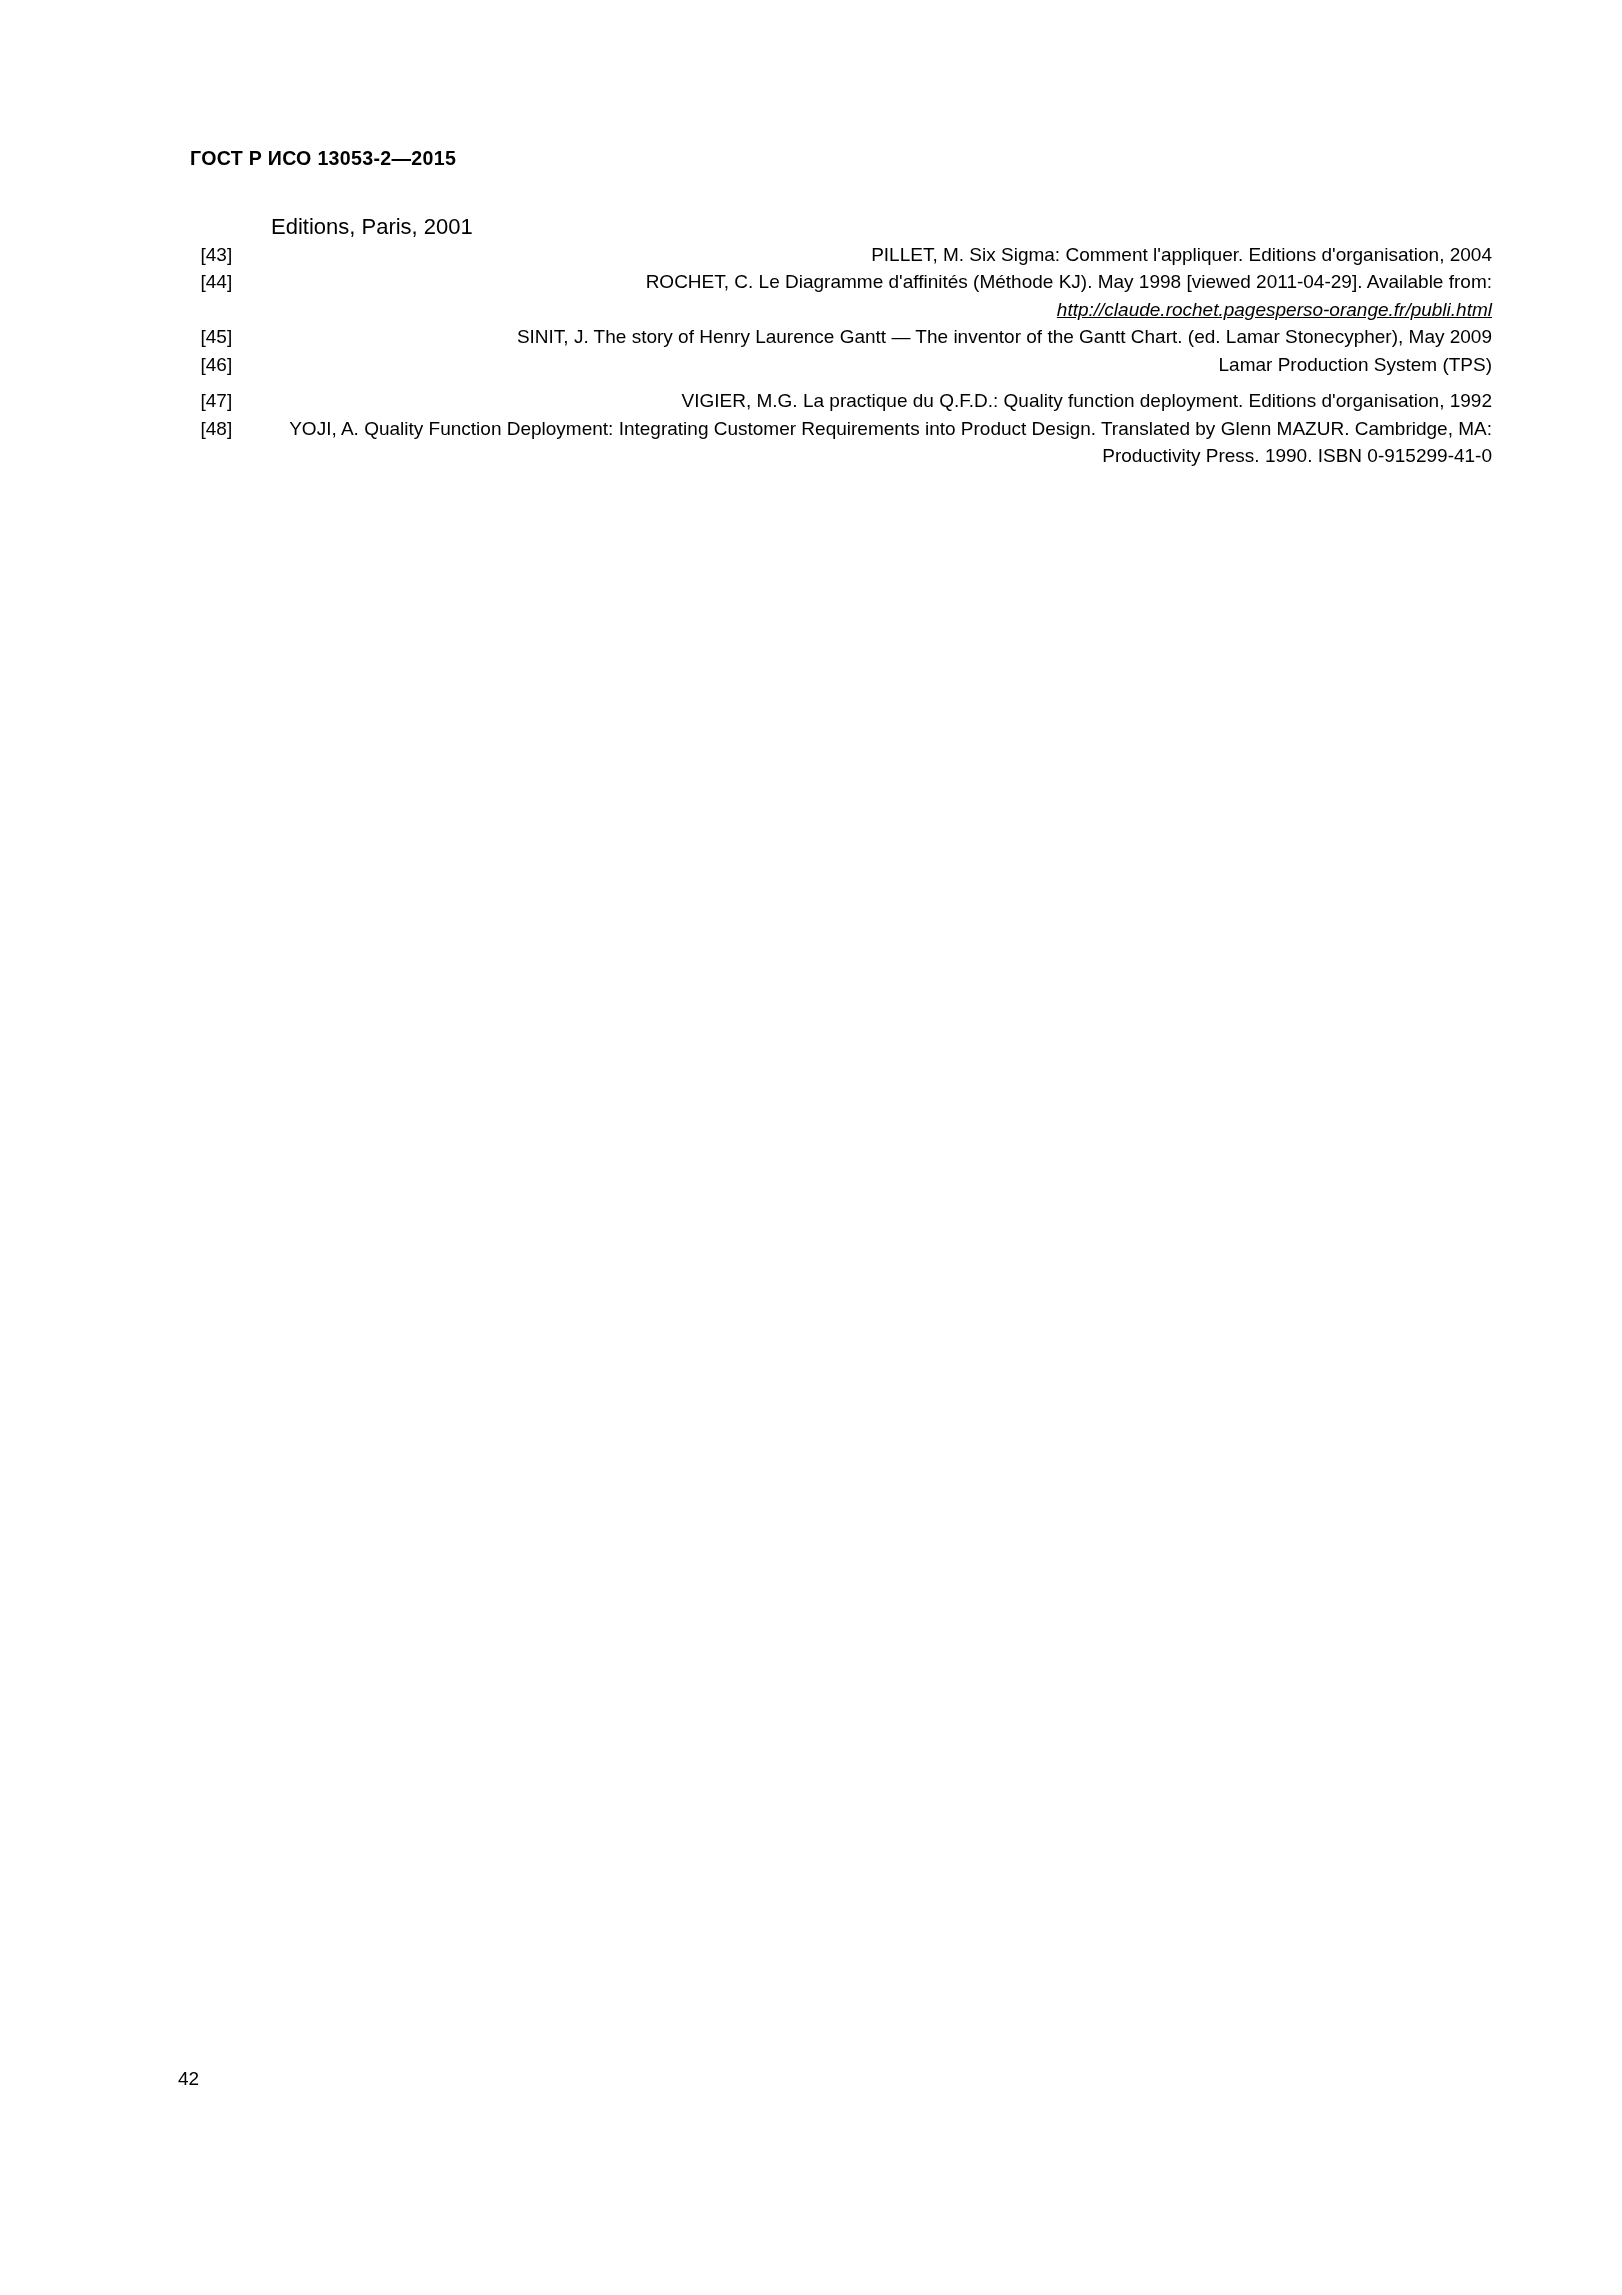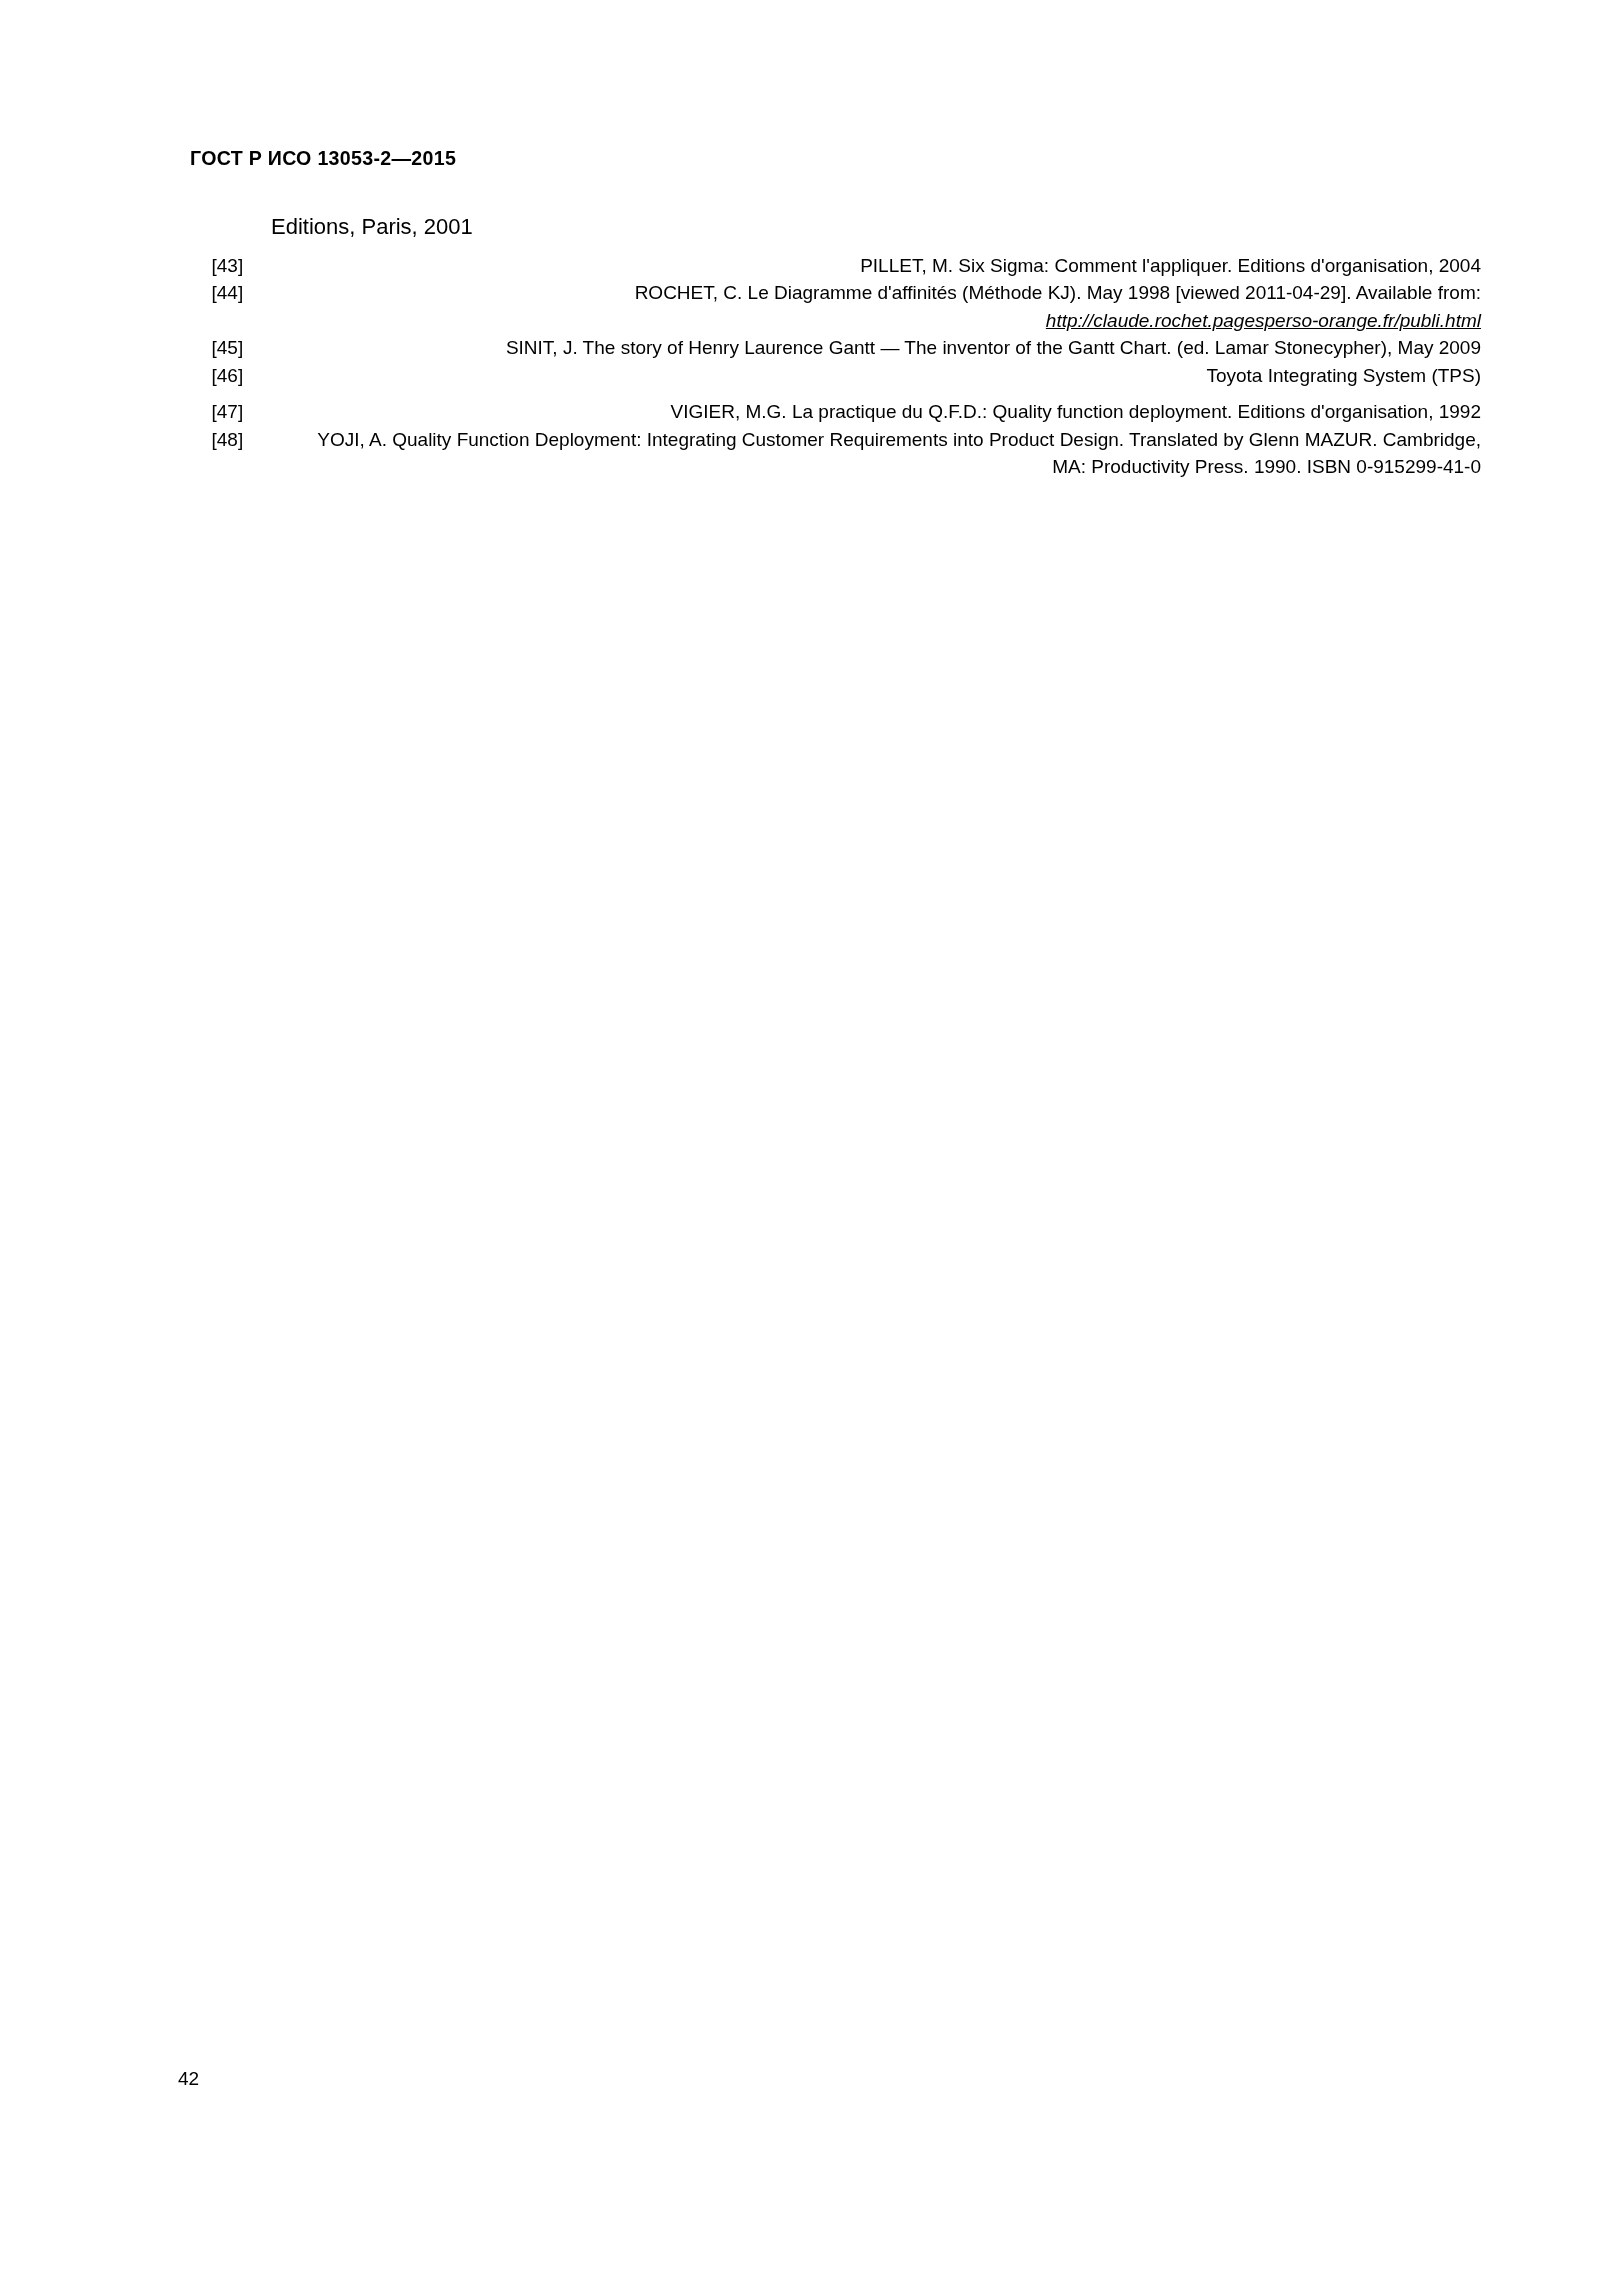--- a/index.html
+++ b/index.html
@@ -30,21 +30,21 @@
     left: 190px;
     top: 213px;
     width: 1302px;
   }
   .cont-line {
     font-size: 22px;
     line-height: 27.5px;
     padding-left: 81px;
   }
   .ref-list {
-    margin: 11px;
+    margin: 0;
     padding: 0;
     list-style: none;
   }
   .ref-item {
     display: flex;
     align-items: flex-start;
     font-size: 19px;
     line-height: 27.5px;
   }
   .ref-num {
@@ -99,21 +99,21 @@
         </span>
       </li>
 
       <li class="ref-item">
         <span class="ref-num">[45]</span>
         <span class="ref-text">SINIT, J. The story of Henry Laurence Gantt — The inventor of the Gantt Chart. (ed. Lamar Stonecypher), May 2009</span>
       </li>
 
       <li class="ref-item">
         <span class="ref-num">[46]</span>
-        <span class="ref-text">Toyota Integrating System (TPS)</span>
+        <span class="ref-text">Lamar Production System (TPS)</span>
       </li>
 
       <div class="gap-small"></div>
 
       <li class="ref-item">
         <span class="ref-num">[47]</span>
         <span class="ref-text">VIGIER, M.G. La practique du Q.F.D.: Quality function deployment. Editions d'organisation, 1992</span>
       </li>
 
       <li class="ref-item">

